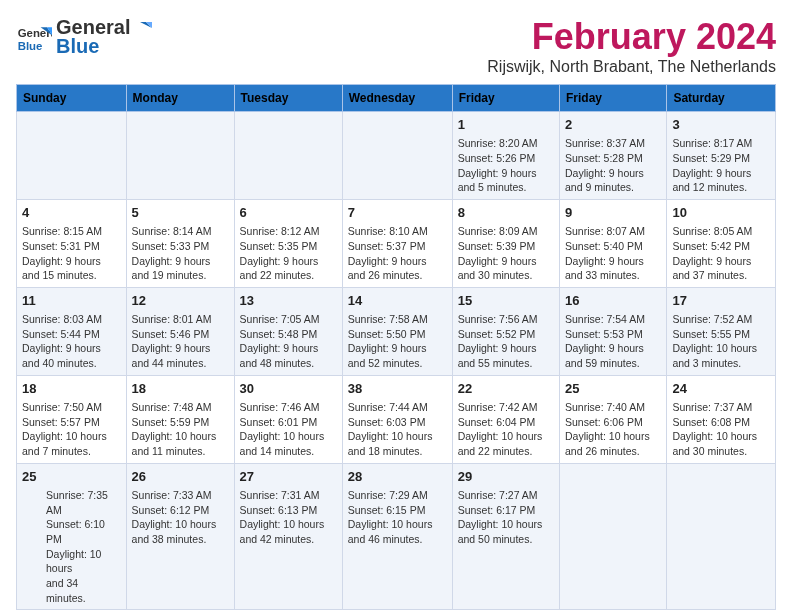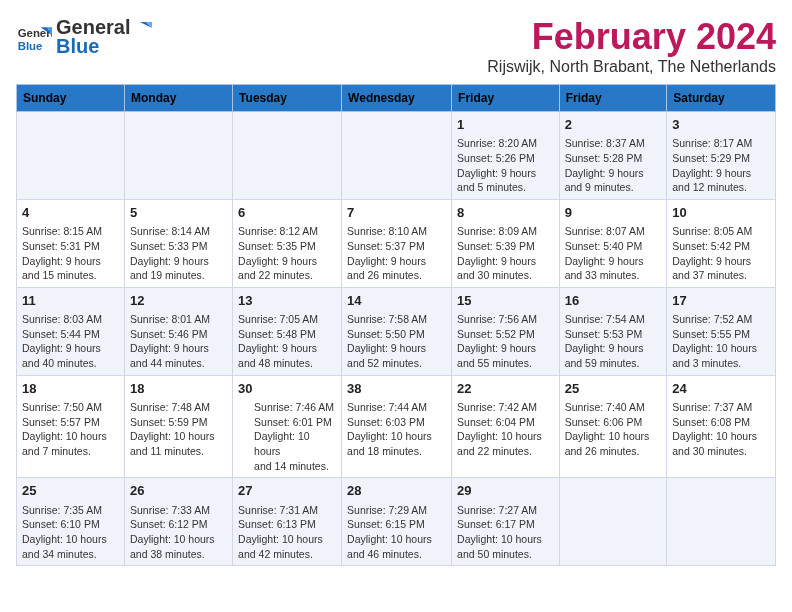--- a/index.html
+++ b/index.html
@@ -256,21 +256,21 @@
         </td>
         <td>
           <span class="day-number">18</span>
           <div class="cell-text" style="white-space: pre-line;">Sunrise: 7:48 AM
 Sunset: 5:59 PM
 Daylight: 10 hours
 and 11 minutes.</div>
         </td>
         <td>
           <span class="day-number">30</span>
-          <div class="cell-text" style="white-space: pre-line; margin-left: 16px;">Sunrise: 7:46 AM
+          <div class="cell-text" style="white-space: pre-line;">Sunrise: 7:46 AM
 Sunset: 6:01 PM
 Daylight: 10 hours
 and 14 minutes.</div>
         </td>
         <td>
           <span class="day-number">38</span>
           <div class="cell-text" style="white-space: pre-line;">Sunrise: 7:44 AM
 Sunset: 6:03 PM
 Daylight: 10 hours
 and 18 minutes.</div>
@@ -293,21 +293,21 @@
           <span class="day-number">24</span>
           <div class="cell-text" style="white-space: pre-line;">Sunrise: 7:37 AM
 Sunset: 6:08 PM
 Daylight: 10 hours
 and 30 minutes.</div>
         </td>
       </tr>
       <tr>
         <td>
           <span class="day-number">25</span>
-          <div class="cell-text" style="white-space: pre-line;">Sunrise: 7:35 AM
+          <div class="cell-text" style="white-space: pre-line; margin-left: 24px;">Sunrise: 7:35 AM
 Sunset: 6:10 PM
 Daylight: 10 hours
 and 34 minutes.</div>
         </td>
         <td>
           <span class="day-number">26</span>
           <div class="cell-text" style="white-space: pre-line;">Sunrise: 7:33 AM
 Sunset: 6:12 PM
 Daylight: 10 hours
 and 38 minutes.</div>

